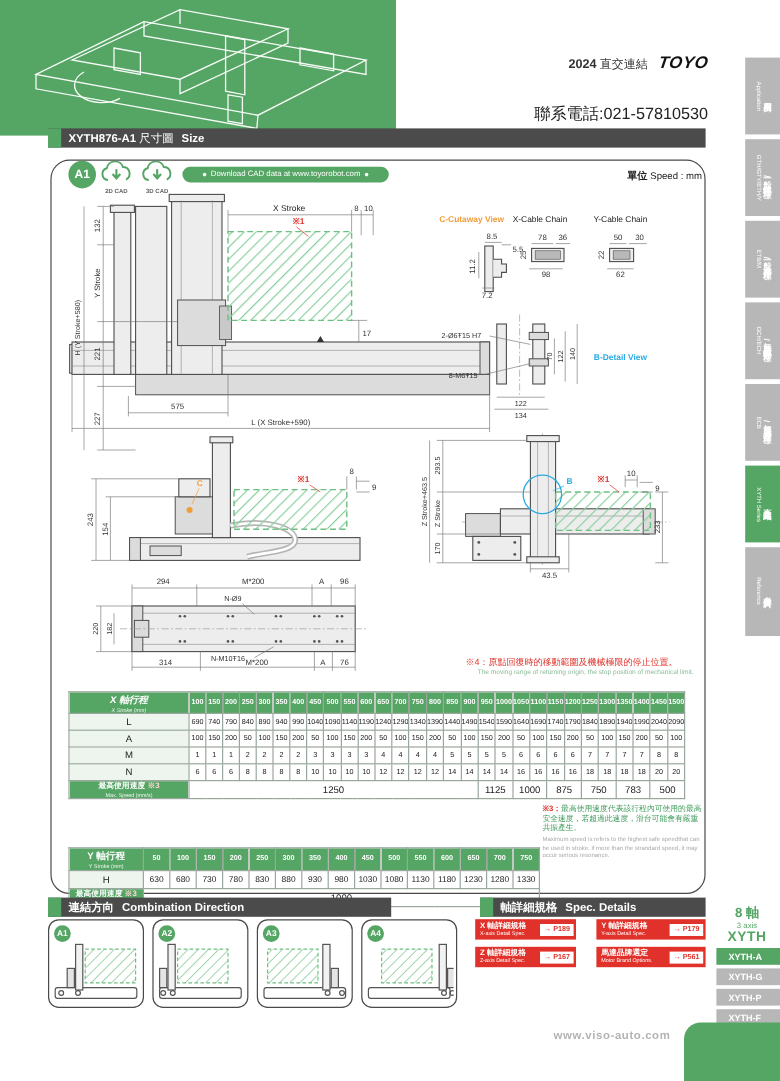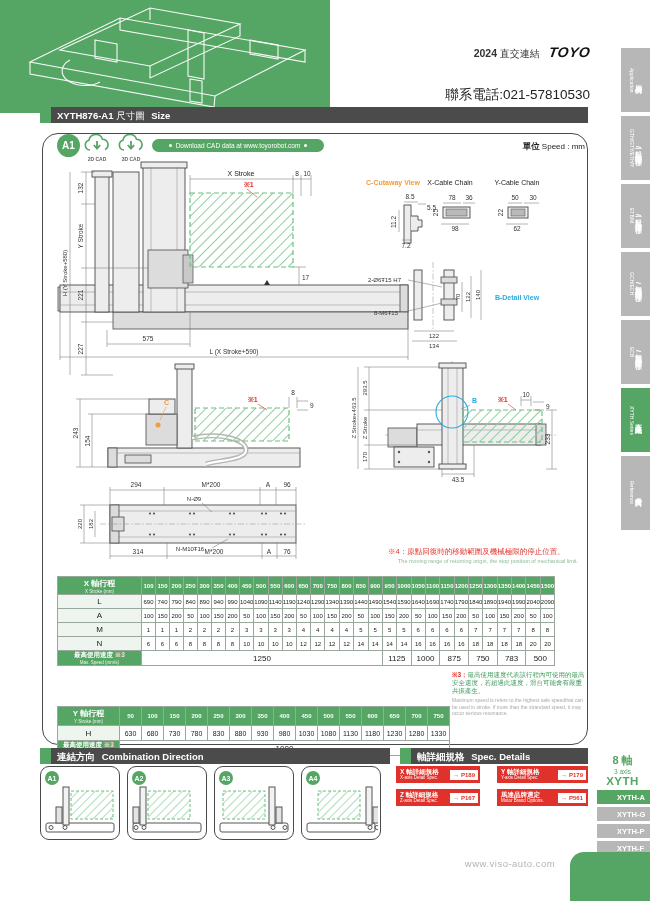--- a/index.html
+++ b/index.html
@@ -15,21 +15,21 @@
   .hero{left:0;top:0;width:330px;height:113px;background:var(--green)}
   .hero svg{width:100%;height:100%}
 
   
   .cat-line{left:420px;top:44px;width:170px;text-align:right;font-size:10px;color:#333}
   .cat-line b{font-size:10.5px}
   .logo{display:inline-block;font-weight:bold;font-style:italic;font-size:14px;color:#111;transform:skewX(-8deg);letter-spacing:.5px;margin-left:6px}
   .phone{left:400px;top:86px;width:190px;text-align:right;font-size:13.5px;color:#222}
 
   
-  .secbar{background:var(--bar);color:#fff;display:flex;align-items:flex-end;height:16px;font-size:9.5px}
+  .secbar{background:var(--bar);color:#fff;display:flex;align-items:center;height:16px;font-size:9.5px}
   .secbar .sq{width:11px;height:16px;background:var(--green);flex:none}
   .secbar .t{padding-left:6px;white-space:nowrap}
   .secbar b{font-weight:bold}
   .secbar .en{font-weight:bold;margin-left:4px}
 
   
   .mainbox{left:42px;top:133px;width:546px;height:612px;border:1.5px solid #4a4a4a;border-radius:16px}
 
   .badge{left:57px;top:134px;width:23px;height:23px;border-radius:50%;background:var(--green);color:#fff;font-size:10px;font-weight:bold;display:flex;align-items:center;justify-content:center}
   .cadicon{width:30px;text-align:center}
@@ -95,24 +95,24 @@
   
   .side-tab{left:621px;width:29px;background:var(--tabgray);color:#fff;display:flex;flex-direction:row;align-items:center;justify-content:center;gap:1px}
   .side-tab.active{background:var(--green)}
   .side-tab .ten{writing-mode:vertical-rl;font-size:5px;line-height:1;white-space:nowrap}
   .side-tab .tzh{writing-mode:vertical-rl;font-size:7px;font-weight:bold;letter-spacing:1px;line-height:1;white-space:nowrap}
 
   .axis3{left:595px;top:753px;width:55px;text-align:center;color:var(--green)}
   .axis3 .a1{font-size:11px;font-weight:bold}
   .axis3 .a2{font-size:6.5px}
   .axis3 .a3{font-size:11.5px;font-weight:bold;letter-spacing:.5px}
-  .model-btn{left:597px;width:53px;height:14px;background:var(--tabgray);color:#fff;font-size:7.5px;font-weight:bold;display:flex;align-items:center;padding-left:20px}
+  .model-btn{left:597px;width:53px;height:14px;background:var(--tabgray);color:#fff;font-size:7.5px;font-weight:bold;display:flex;align-items:center;padding-left:10px}
   .model-btn.active{background:var(--green)}
 
-  .url{left:430px;top:858px;width:160px;text-align:center;font-size:9.5px;font-weight:normal;color:#b3b3b3;letter-spacing:.5px}
+  .url{left:430px;top:858px;width:160px;text-align:center;font-size:9.5px;font-weight:bold;color:#b3b3b3;letter-spacing:.5px}
   .corner{left:570px;top:852px;width:80px;height:49px;background:var(--green);border-top-left-radius:14px}
 </style>
 </head>
 <body>
 
 <div class="abs hero">
   <svg viewBox="0 0 330 113">
     <g fill="none" stroke="#ffffff" stroke-width="1.1" opacity=".95">
       <path d="M30,62 L120,18 L305,50 L215,96 Z"></path>
       <path d="M30,62 L30,74 L214,107 L215,96"></path>
@@ -451,21 +451,21 @@
 
 <div class="abs note1">
   <div class="zh">※4：原點回復時的移動範圍及機械極限的停止位置。</div>
   <div class="en">The moving range of returning origin, the stop position of mechanical limit.</div>
 </div>
 
 <div class="abs" style="left:57px;top:576px" id="t1mount">
     <table class="spec">
       <thead>
         <tr>
-          <th class="hl" style="width: 84px; height: 18px;">
+          <th class="hl" style="width: 100px; height: 18px; font-style: italic;">
             <div class="zh">X 軸行程</div>
             <div class="en">X Stroke (mm)</div>
           </th>
           <th class="stk" style="width: 14px;">100</th>
           <th class="stk" style="width: 14px;">150</th>
           <th class="stk" style="width: 14px;">200</th>
           <th class="stk" style="width: 14px;">250</th>
           <th class="stk" style="width: 14px;">300</th>
           <th class="stk" style="width: 14px;">350</th>
           <th class="stk" style="width: 14px;">400</th>
@@ -691,21 +691,21 @@
         </tr>
       </tbody>
     </table>
   </div>
 
 <div class="abs note3">
   <div class="zh"><span class="m">※3：</span><span>最高使用速度代表該行程內可使用的最高安全速度，若超過此速度，滑台可能會有嚴重共振產生。</span></div>
   <div class="en">Maximum speed is refers to the highest safe speedthat can be used in stroke. if more than the strandard speed, it may occur serious resonance.</div>
 </div>
 
-<div class="abs secbar" style="left:40px;top:748px;width:350px">
+<div class="abs secbar" style="left:40px;top:748px;width:286px">
   <div class="sq"></div>
   <div class="t"><b>連結方向</b>
   <span class="en">Combination Direction</span></div>
 </div>
 <div class="abs combrow" id="combos">
     <div class="combo">
       <div class="al">A1</div>
       <svg viewBox="0 0 74 62">
         <rect x="3" y="48" width="68" height="9" fill="#fff" stroke="#555" stroke-width="1" rx="2"></rect>
         <rect x="28" y="16" width="42" height="28" fill="url(#hz20)" stroke="#6fc083" stroke-width="1" stroke-dasharray="3 2"></rect>

